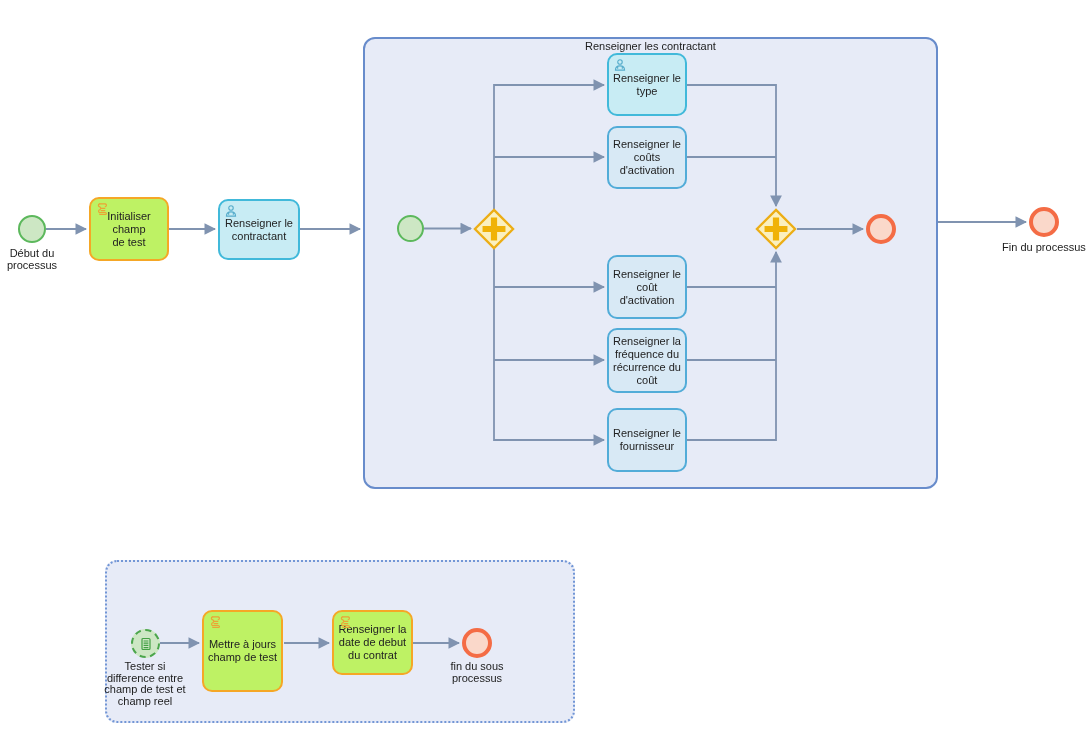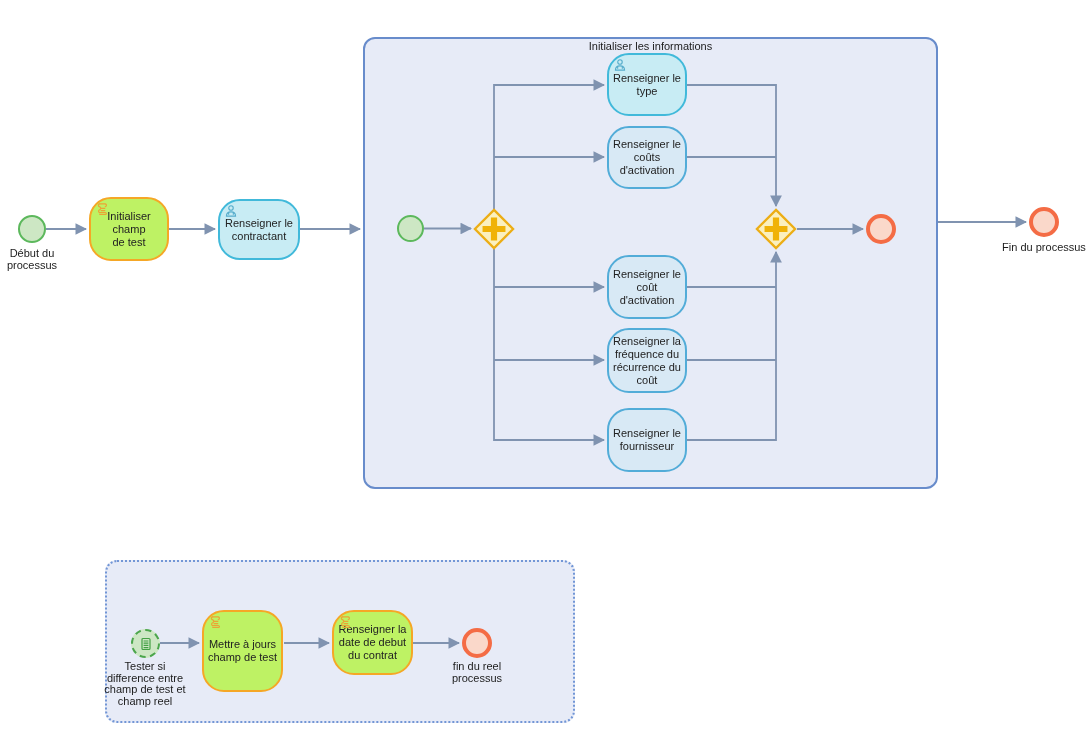--- a/index.html
+++ b/index.html
@@ -9,21 +9,21 @@
   }
   .wires{position:absolute;left:0;top:0;width:1091px;height:735px;pointer-events:none;}
   .container-box{
     position:absolute;background:#e7ebf7;border:2px solid #688ccb;border-radius:12px;box-sizing:border-box;
   }
   .container-box.dotted{border:2px dotted #7296d6;}
   .container-title{
     position:absolute;text-align:center;font-size:11px;color:#1c1c1c;white-space:pre-line;line-height:12px;
   }
   .task{
-    position:absolute;box-sizing:border-box;border-radius:22px;
+    position:absolute;box-sizing:border-box;border-radius:10px;
     display:flex;align-items:center;justify-content:center;text-align:center;
     font-size:11px;line-height:13px;padding:2px;
   }
   .task span{white-space:pre-line;}
   .task.script{background:#bef264;border:2px solid #f5a726;}
   .task.user{background:#c8ecf4;border:2px solid #41b9da;}
   .task.plain{background:#d8e9f5;border:2px solid #52acd8;}
   .task .corner-icon{position:absolute;left:4px;top:3px;}
   .event{position:absolute;border-radius:50%;box-sizing:border-box;}
   .event.start{background:#cde7c4;border:2px solid #5cb85c;}
@@ -31,21 +31,21 @@
   .event.end{background:#fad8ca;border:4px solid #f46c45;}
   .lbl{position:absolute;font-size:11px;line-height:11.5px;text-align:center;color:#1c1c1c;white-space:pre-line;}
   .gw{position:absolute;}
 </style>
 </head>
 <body>
 
 <div class="canvas">
 
   <div class="container-box" style="left:363px;top:37px;width:575px;height:452px;"></div>
-  <div class="container-title" style="left:363px;top:40px;width:575px;">Initialiser les informations</div>
+  <div class="container-title" style="left:363px;top:40px;width:575px;">Renseigner les contractant</div>
   <div class="container-box dotted" style="left:105px;top:560px;width:470px;height:163px;"></div>
 
   <svg class="wires">
     <defs>
       <marker id="ah" viewBox="0 0 10 10" refX="9" refY="5" markerWidth="6.5" markerHeight="6.5" orient="auto-start-reverse">
         <path d="M0 0 L10 5 L0 10 Z" fill="#8093b0"></path>
       </marker>
     </defs>
     <g stroke="#8093b0" stroke-width="1.8" fill="none">
       <path d="M46 229 H86" marker-end="url(#ah)"></path>
@@ -188,16 +188,16 @@
         <path d="M6.5 6.8 H10.5"></path>
         <path d="M6.5 9.2 H10.5"></path>
       </g>
     </svg>
     <span>Renseigner la
 date de debut
 du contrat</span>
   </div>
 
   <div class="event end" style="left:462px;top:628px;width:30px;height:30px;"></div>
-  <div class="lbl" style="left:432px;top:661px;width:90px;">fin du reel
+  <div class="lbl" style="left:432px;top:661px;width:90px;">fin du sous
 processus</div>
 
 </div>
 
 </body></html>

